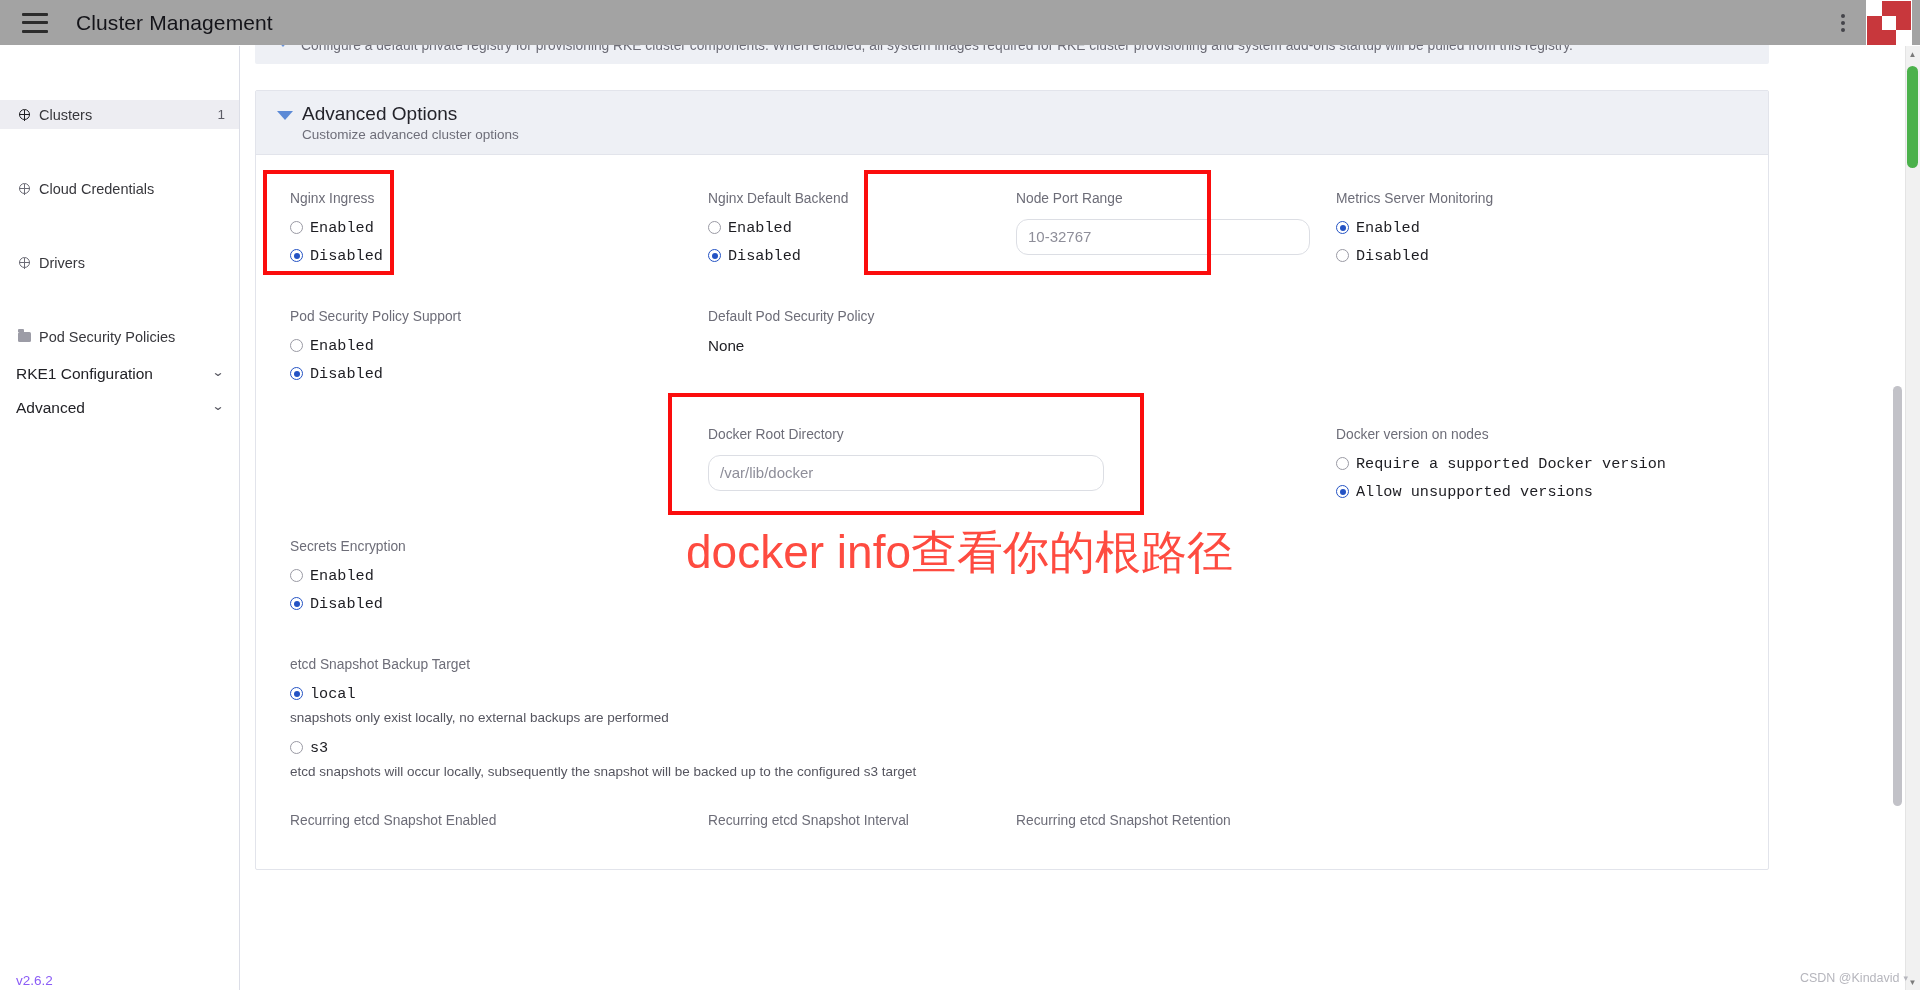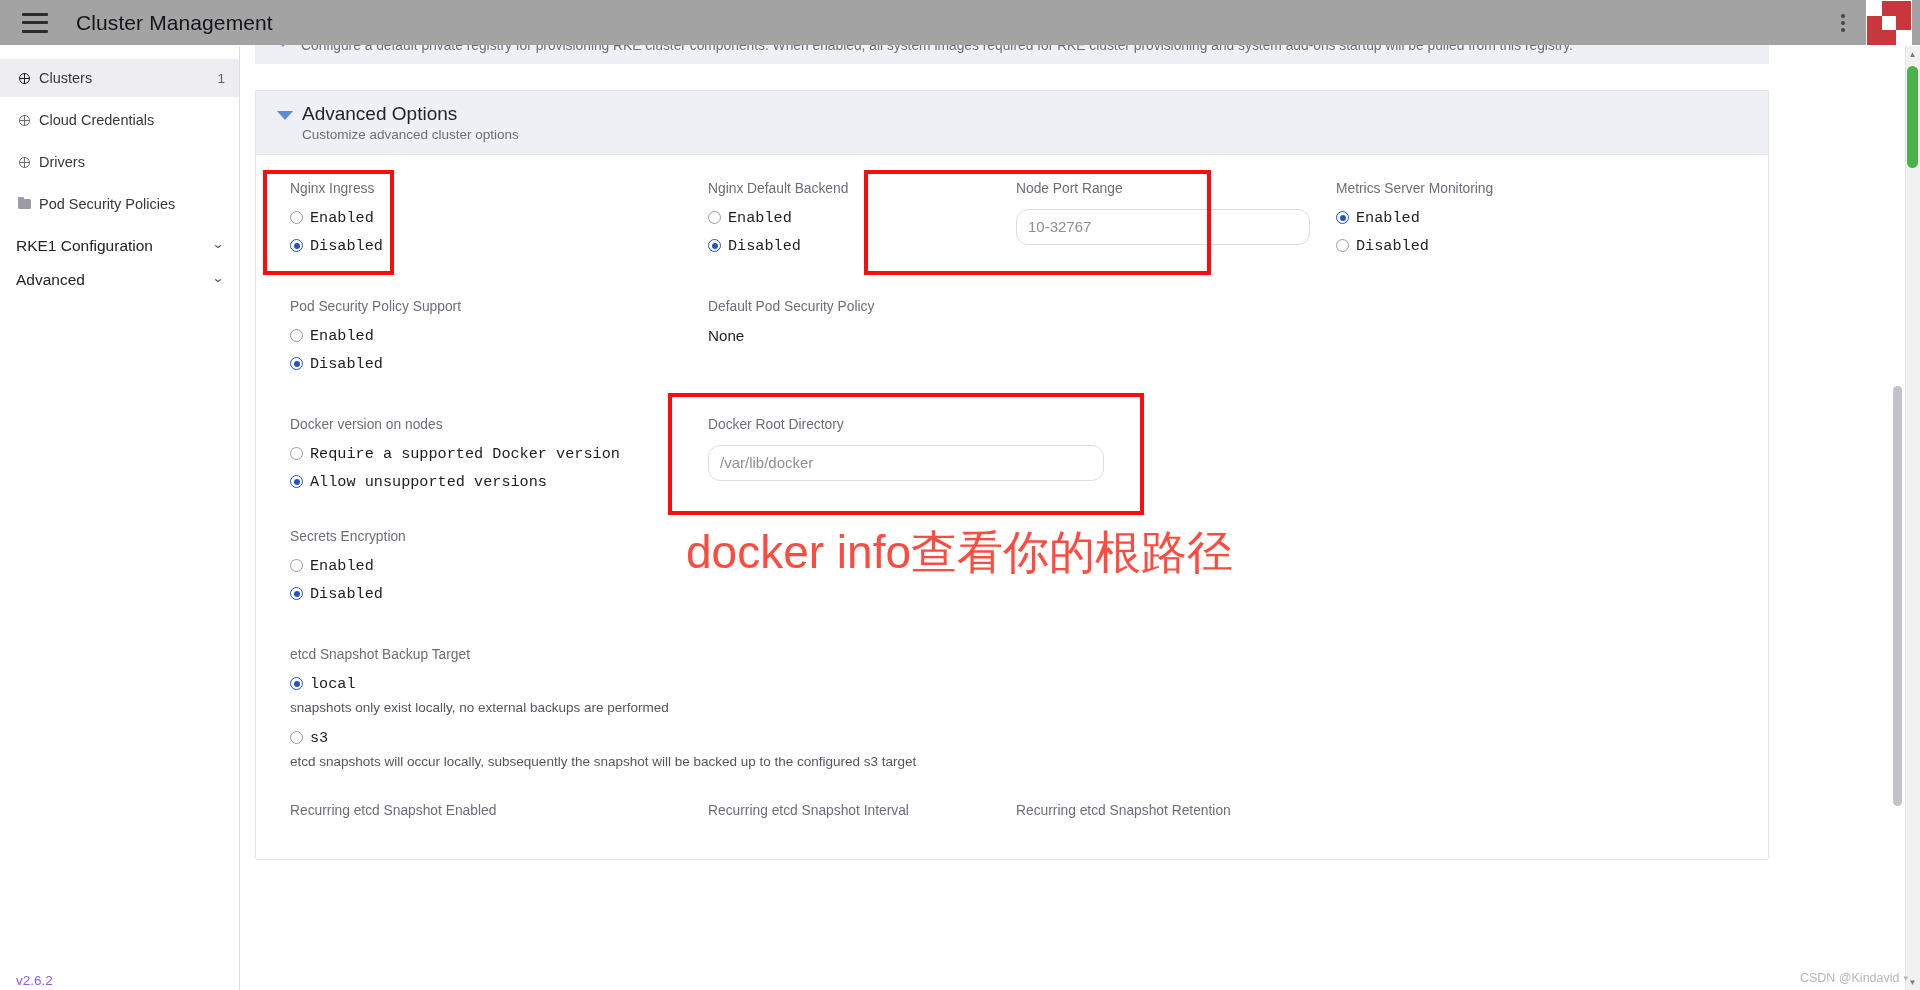--- a/index.html
+++ b/index.html
@@ -44,22 +44,22 @@
   .brand-logo div { background: transparent; }
   .brand-logo .r { background: #c8373c; }
 
   
   .sidebar {
     position: absolute; top: 46px; left: 0; width: 240px; height: 944px;
     background: #fff; border-right: 1px solid #dcdee7;
     font-size: 14.5px; color: #37373c;
   }
   .nav-item {
-    display: flex; align-items: center; height: 38px;
-    padding: 0 14px 0 16px; cursor: pointer; color: #37373c;
+    display: flex; align-items: center; height: 29px;
+    padding: 0 14px 0 16px; cursor: pointer; color: #37373c; margin-top: 41px;
   }
   .nav-item.active { background: #ededf2; font-weight: 400; }
   .nav-item .ico { width: 16px; margin-right: 7px; display: inline-flex; align-items: center; justify-content: center; }
   .nav-item .label { flex: 1; font-size: 14.5px; }
   .nav-item .count { font-size: 13.5px; color: #5c5c66; }
   .globe {
     width: 11px; height: 11px; border-radius: 50%;
     border: 1.3px solid #6c6c76; position: relative; display: inline-block;
   }
   .globe.dark { border-color: #202024; }
@@ -117,21 +117,21 @@
     border-bottom: 1px solid #e2e4eb;
   }
   .panel-head .caret {
     position: absolute; left: 21px; top: 20px;
     width: 0; height: 0; border-left: 8px solid transparent; border-right: 8px solid transparent;
     border-top: 9px solid #5c8ad6;
   }
   .panel-head h2 { font-size: 19px; font-weight: 400; color: #23232a; line-height: 1.15; }
   .panel-head p { font-size: 13.5px; color: #6e6e79; margin-top: 2px; }
 
-  .panel-body { padding: 26px 32px 40px 34px; }
+  .panel-body { padding: 36px 32px 40px 34px; }
 
   .grid3 {
     display: grid; grid-template-columns: 418px 308px 320px 1fr; column-gap: 0; row-gap: 0;
   }
   .field-label {
     font-size: 13.8px; color: #6d6d78; margin-bottom: 13px; display: block;
   }
   .radio-row { display: flex; align-items: center; margin-bottom: 10px; }
   .radio {
     width: 13px; height: 13px; border-radius: 50%; border: 1.4px solid #9a9aa4;
@@ -356,35 +356,35 @@
             <div>
               <span class="field-label">Default Pod Security Policy</span>
               <div class="static-value">None</div>
             </div>
 
             <div></div>
             <div></div>
           </div>
 
           <div class="grid3 sect">
-            <div>
-              <span class="field-label">Docker version on nodes</span>
-              <div class="radio-row">
-                <span class="radio"></span>
-                <span class="radio-label">Require a supported Docker version</span>
-              </div>
-              <div class="radio-row">
-                <span class="radio on"></span>
-                <span class="radio-label">Allow unsupported versions</span>
-              </div>
-            </div>
-
             <div style="grid-column: 2 / span 2;">
               <span class="field-label">Docker Root Directory</span>
               <div class="textinput wide" placeholder="/var/lib/docker">/var/lib/docker</div>
+            </div>
+
+            <div>
+              <span class="field-label">Docker version on nodes</span>
+              <div class="radio-row">
+                <span class="radio"></span>
+                <span class="radio-label">Require a supported Docker version</span>
+              </div>
+              <div class="radio-row">
+                <span class="radio on"></span>
+                <span class="radio-label">Allow unsupported versions</span>
+              </div>
             </div>
             <div></div>
           </div>
 
           <div class="grid3 sect-tight">
             <div>
               <span class="field-label">Secrets Encryption</span>
               <div class="radio-row">
                 <span class="radio"></span>
                 <span class="radio-label">Enabled</span>

